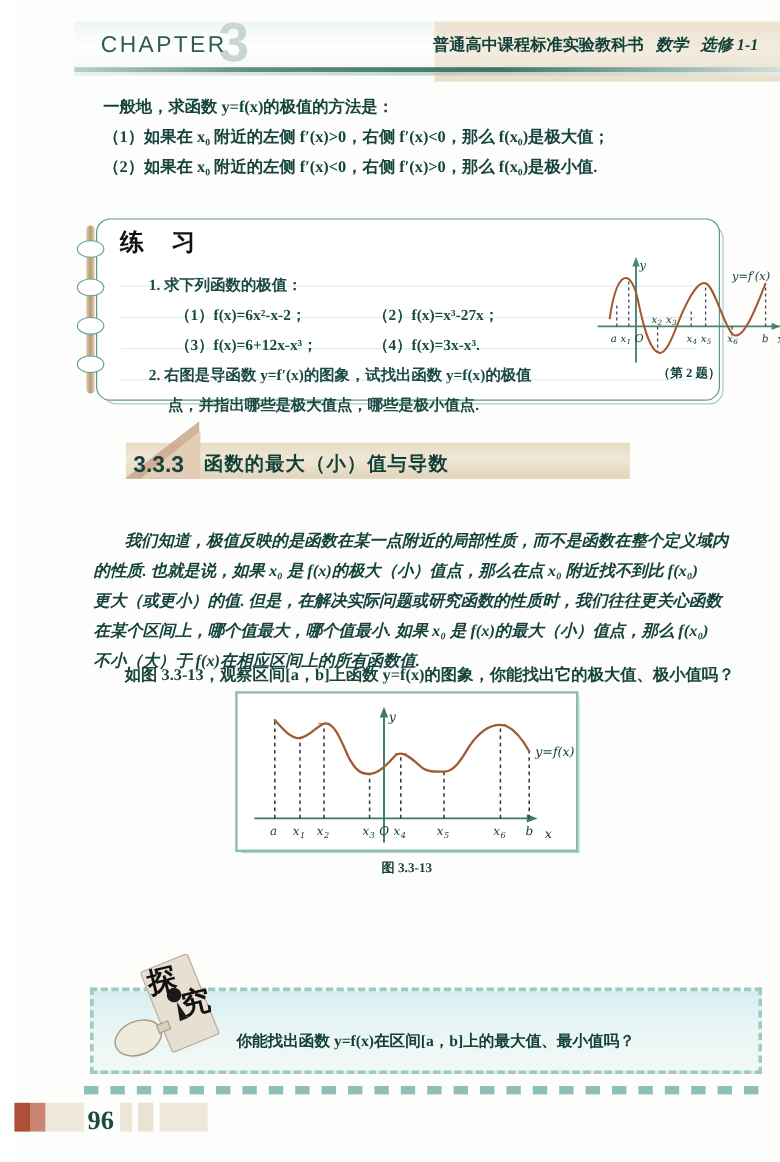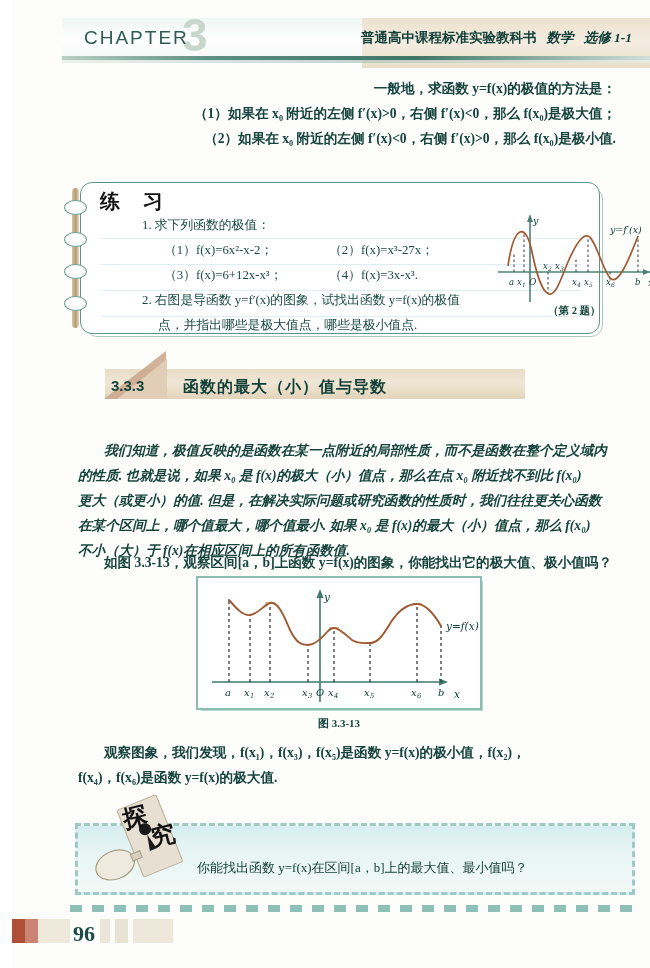--- a/index.html
+++ b/index.html
@@ -51,21 +51,21 @@
     background:linear-gradient(90deg,#dfe9e4,#9fbcb2,#e6efeb);
     opacity:.6;
   }
 
   
   .body-text{
     font-size:13.6px;line-height:25px;color:#16443d;font-weight:bold;
   }
 
   .p-intro{position:absolute;left:86px;top:76px;width:530px;}
-  .p-intro .ln{white-space:nowrap;text-align:right;}
+  .p-intro .ln{white-space:nowrap;}
   .ln1{padding-left:0;}
 
   
   .ex-wrap{position:absolute;left:62px;top:182px;width:540px;height:155px;}
   .ex-box{
     position:absolute;left:18px;top:0;width:520px;height:152px;
     border:1.6px solid #5e978a;border-radius:12px;
     background:#ffffff;
     box-sizing:border-box;
   }
@@ -84,21 +84,21 @@
     position:absolute;left:2px;width:21px;height:13px;
     border:1.6px solid #6ba396;border-radius:50%;
     background:#fff;
   }
   .ex-title{
     position:absolute;left:38px;top:6px;
     font-size:20px;font-weight:bold;color:#111;
     letter-spacing:9px;
     font-family:"Liberation Serif","DejaVu Serif",serif;
   }
-  .ex-list{position:absolute;left:62px;top:31px;width:470px;font-size:12.8px;line-height:25px;font-weight:normal;margin-left:18px;}
+  .ex-list{position:absolute;left:62px;top:44px;width:470px;font-size:12.8px;line-height:25px;font-weight:bold;}
   .ex-item{white-space:nowrap;}
   .ex-sub{padding-left:22px;display:flex;}
   .ex-sub span:first-child{width:165px;}
   .ex-cont{padding-left:16px;}
 
   
   .ex-fig{position:absolute;left:430px;top:24px;width:168px;height:100px;}
   .ex-cap{
     position:absolute;left:486px;top:122px;font-size:10.5px;font-weight:bold;color:#14443c;
   }
@@ -116,24 +116,24 @@
     opacity:.85;
   }
   .sec-tri2{
     position:absolute;left:12px;top:2px;width:0;height:0;
     border-left:50px solid transparent;
     border-bottom:40px solid #e2cdb7;
   }
   .sec-num{
     position:absolute;left:6px;top:20px;z-index:4;
     font-family:"Liberation Sans","DejaVu Sans",sans-serif;
-    font-size:15px;font-weight:bold;color:#13433b;
+    font-size:19px;font-weight:bold;color:#13433b;
   }
   .sec-name{
-    position:absolute;left:78px;top:20px;z-index:4;
+    position:absolute;left:65px;top:20px;z-index:4;
     font-size:16px;font-weight:bold;color:#0f3f36;letter-spacing:1px;
   }
 
   
   .p-main{position:absolute;left:78px;top:438px;width:560px;}
   .p-main .ln{white-space:nowrap;font-style:italic;}
   .p-main2{position:absolute;left:78px;top:550px;width:560px;}
 
   
   .fig-wrap{position:absolute;left:196px;top:576px;width:290px;height:140px;}
@@ -156,21 +156,21 @@
   
   .inq{position:absolute;left:75px;top:823px;width:560px;height:72px;}
   .inq-box{
     position:absolute;left:0;top:0;width:560px;height:72px;
     background:linear-gradient(180deg,#d6eef0 0%,#e7f5f4 40%,#f2f9f6 100%);
     border:3px dashed #9fc9c3;
     box-sizing:border-box;
   }
   .inq-text{
     position:absolute;left:122px;top:36px;
-    font-size:13px;font-weight:normal;color:#14403a;white-space:nowrap;text-align:right;
+    font-size:13px;font-weight:bold;color:#14403a;white-space:nowrap;text-align:right;
   }
   .inq-icon{position:absolute;left:18px;top:-28px;width:110px;height:95px;}
   .inq-char{
     position:absolute;font-family:"Liberation Serif","DejaVu Serif",serif;
     font-weight:bold;color:#111;
   }
 
   
   .footer{position:absolute;left:0;top:905px;width:650px;height:63px;}
   .f-dots{position:absolute;left:70px;top:0;width:580px;height:8px;}
@@ -368,24 +368,20 @@
             <text x="219" y="120" font-size="6.8">6</text>
           <text x="240" y="118">b</text>
         </g>
 
         <text x="248" y="52" font-size="10.5" font-style="italic" fill="#14403a" font-family="DejaVu Serif, serif">y=f(x)</text>
       </svg>
     </div>
     <div class="fig-cap">图 3.3-13</div>
   </div>
 
-  <div class="p-after body-text">
-    <div class="ln" style="text-indent:26px">观察图象，我们发现，f(x₁)，f(x₃)，f(x₅)是函数 y=f(x)的极小值，f(x₂)，</div>
-    <div class="ln">f(x₄)，f(x₆)是函数 y=f(x)的极大值.</div>
-  </div>
 
   <div class="inq">
     <div class="inq-box"></div>
     <div class="inq-text">你能找出函数 y=f(x)在区间[a，b]上的最大值、最小值吗？</div>
     <div class="inq-icon">
       <svg width="110" height="95" viewBox="0 0 110 95">
         <g transform="rotate(-22 55 47)">
           <rect x="38" y="6" width="42" height="72" rx="2" fill="#e7e0d2" stroke="#b9ae97" stroke-width="1"></rect>
           <ellipse cx="16" cy="56" rx="20" ry="14" fill="#efeade" stroke="#a79c84" stroke-width="1.2"></ellipse>
           <rect x="34" y="52" width="10" height="7" fill="#d8d0bd" stroke="#a79c84" stroke-width="1"></rect>

